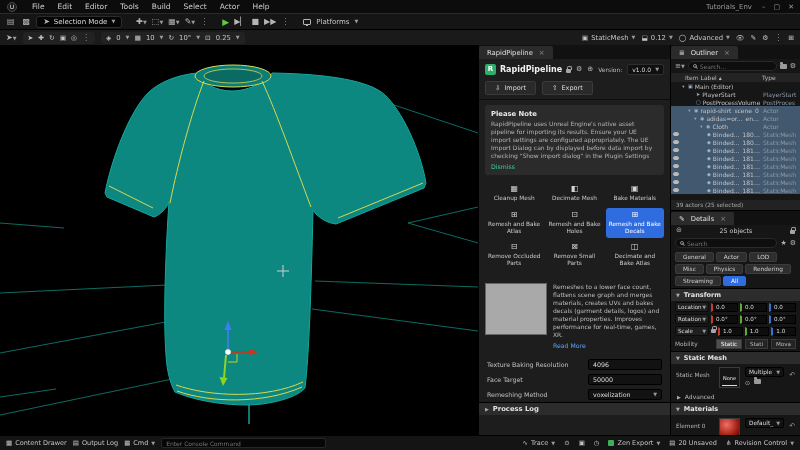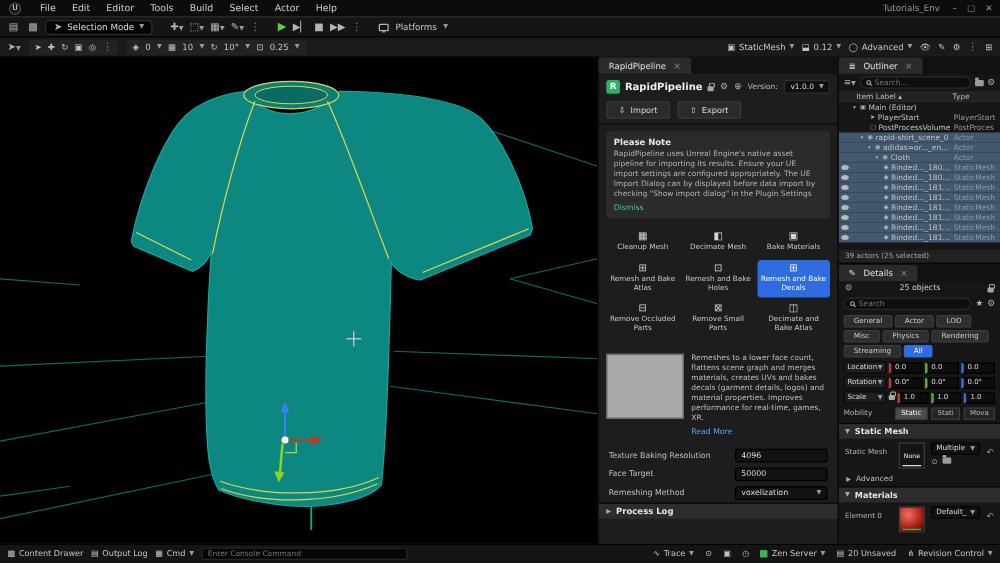--- a/index.html
+++ b/index.html
@@ -516,20 +516,24 @@
         <div class="chips">
           <span class="chip">General</span>
           <span class="chip">Actor</span>
           <span class="chip">LOD</span>
           <span class="chip">Misc</span>
           <span class="chip">Physics</span>
           <span class="chip">Rendering</span>
           <span class="chip">Streaming</span>
           <span class="chip all">All</span>
         </div>
+        <div class="det-sec">
+            <span class="sec-arrow">▼</span>
+            <span>Transform</span>
+          </div>
         <div class="tr-row">
           <span class="tr-lbl">
               <span>Location</span>
               <span class="chev">▼</span>
             </span>
           <span class="axis x">0.0</span>
           <span class="axis y">0.0</span>
           <span class="axis z">0.0</span>
         </div>
         <div class="tr-row">
@@ -623,21 +627,21 @@
       <span class="sb-item">
           <span>∿</span>
           <span>Trace</span>
           <span class="chev">▼</span>
         </span>
       <span>⊙</span>
       <span>▣</span>
       <span>◷</span>
       <span class="sb-item">
           <span class="zen-dot"></span>
-          <span>Zen Server</span>
+          <span>Zen Export</span>
           <span class="chev">▼</span>
         </span>
       <span class="sb-item">
           <span>▤</span>
           <span>20 Unsaved</span>
         </span>
       <span class="sb-item">
           <span>⋔</span>
           <span>Revision Control</span>
           <span class="chev">▼</span>

